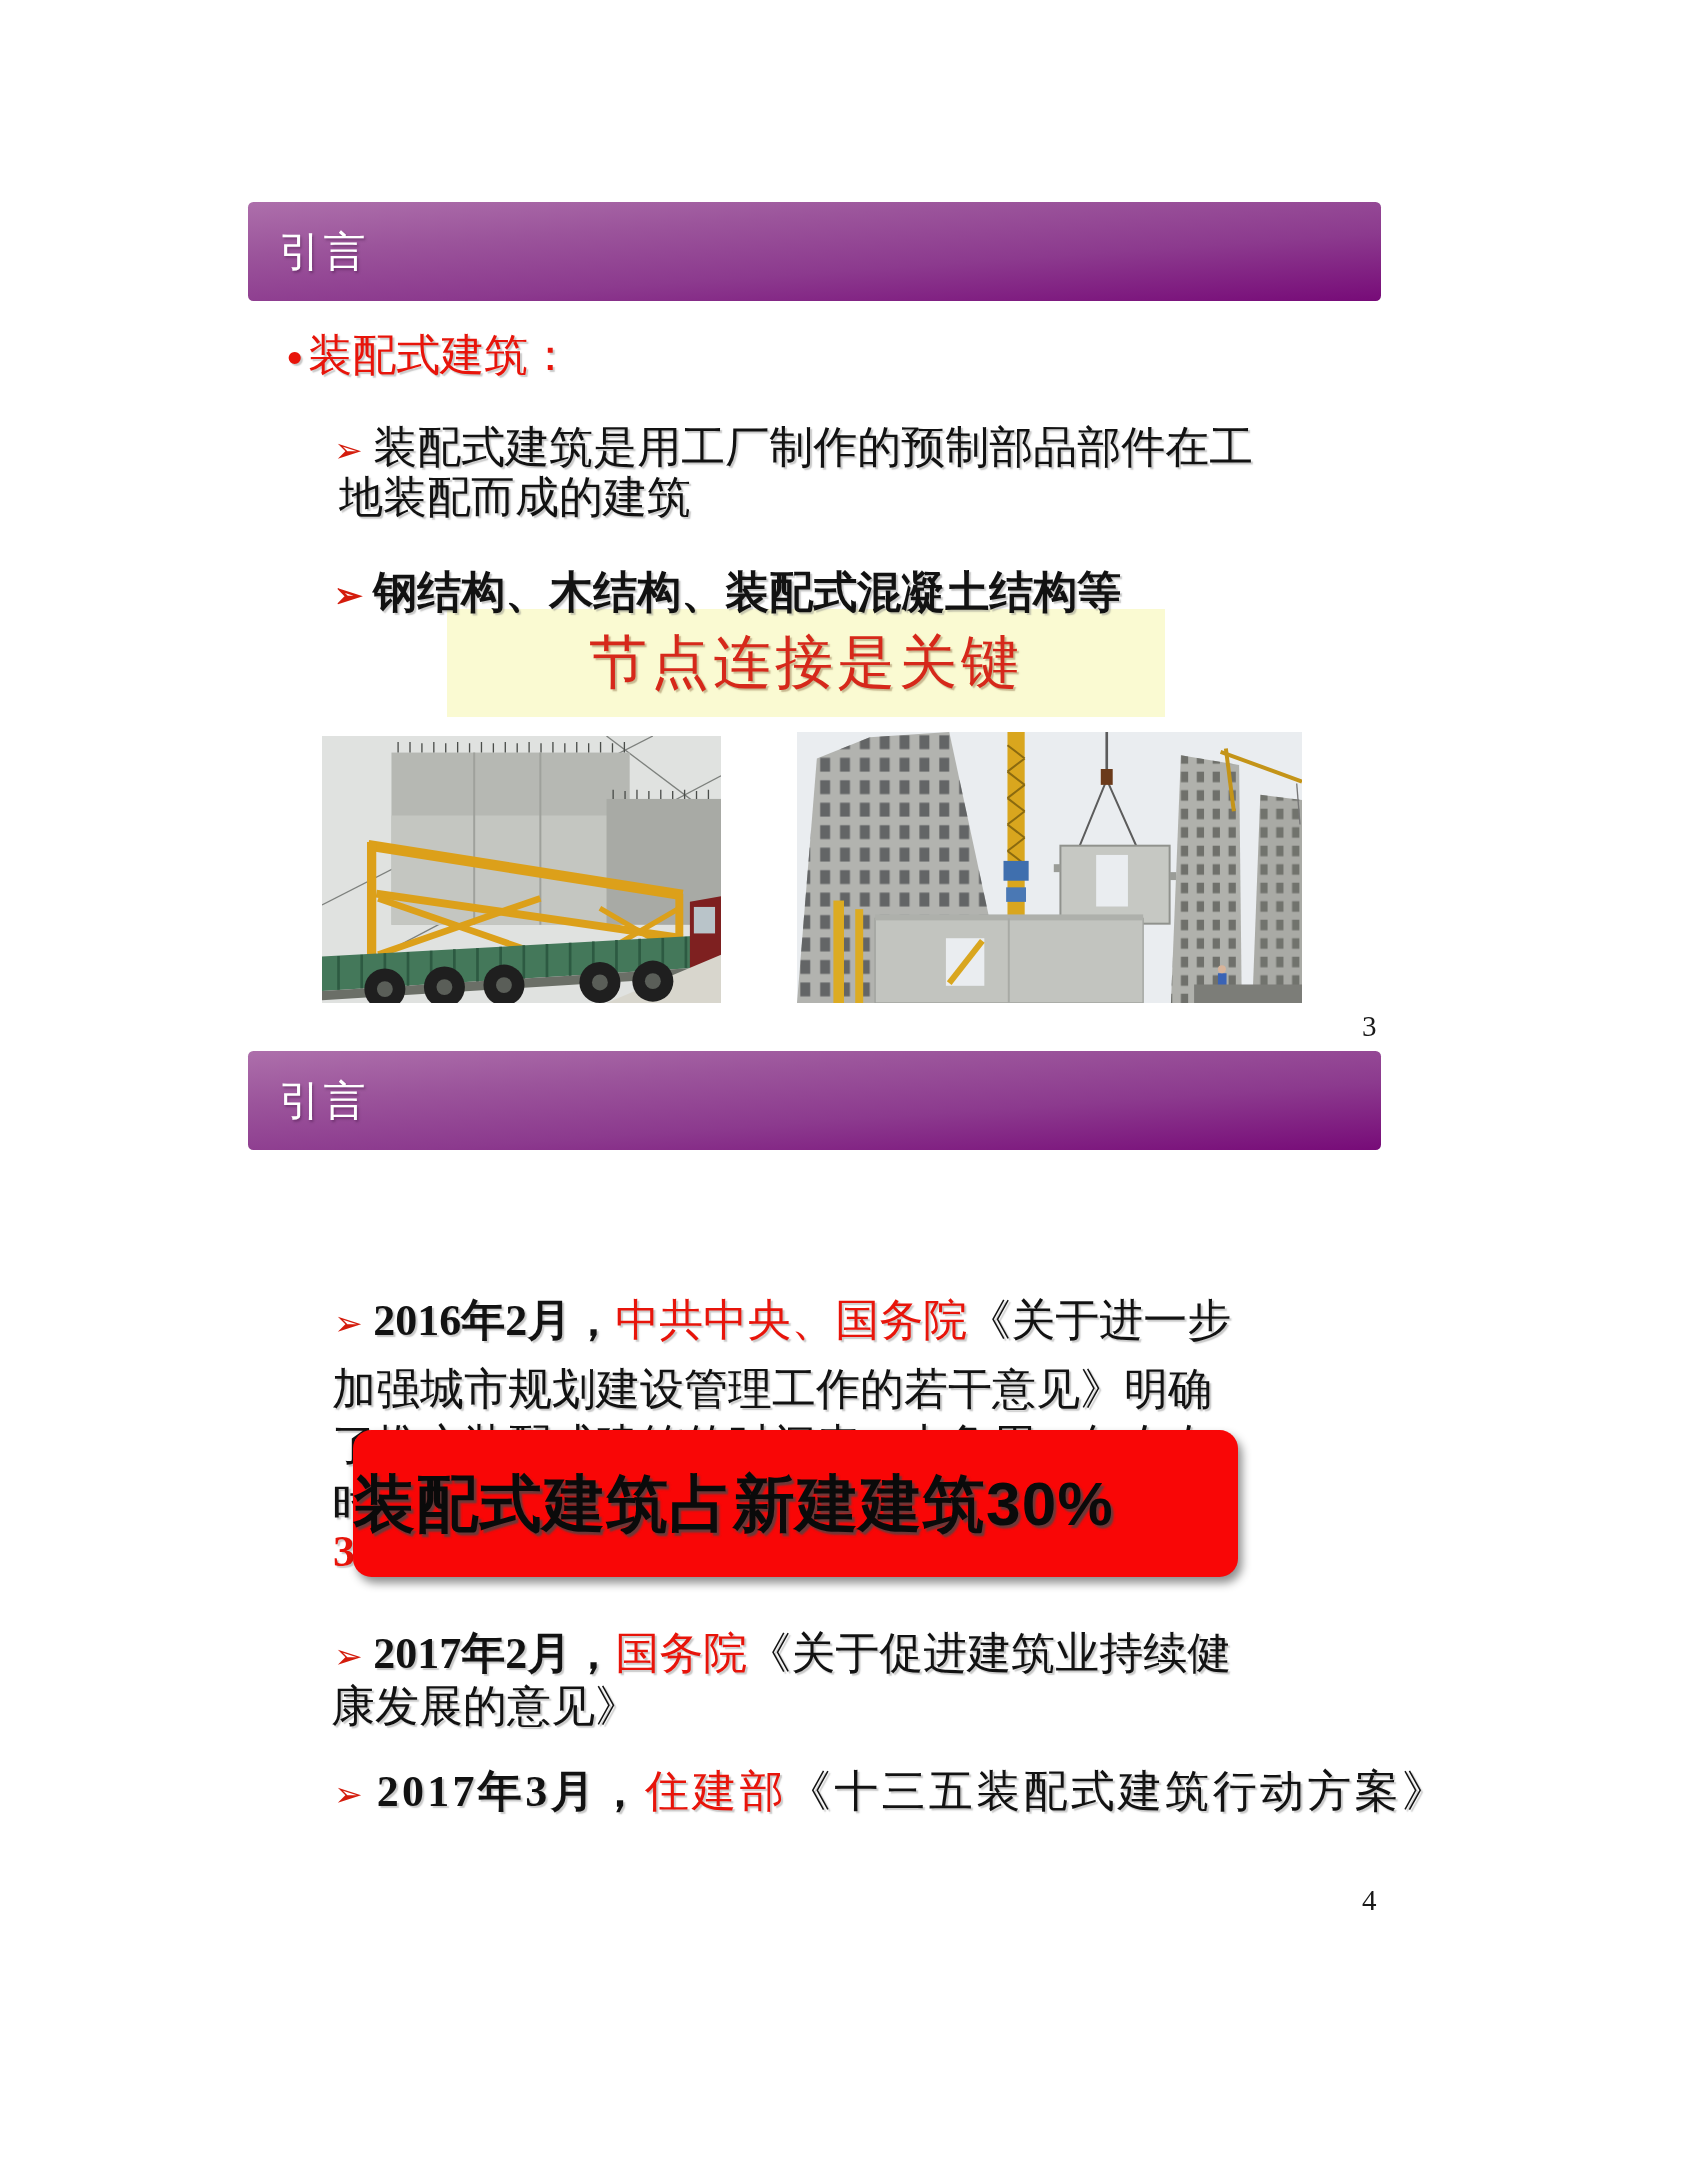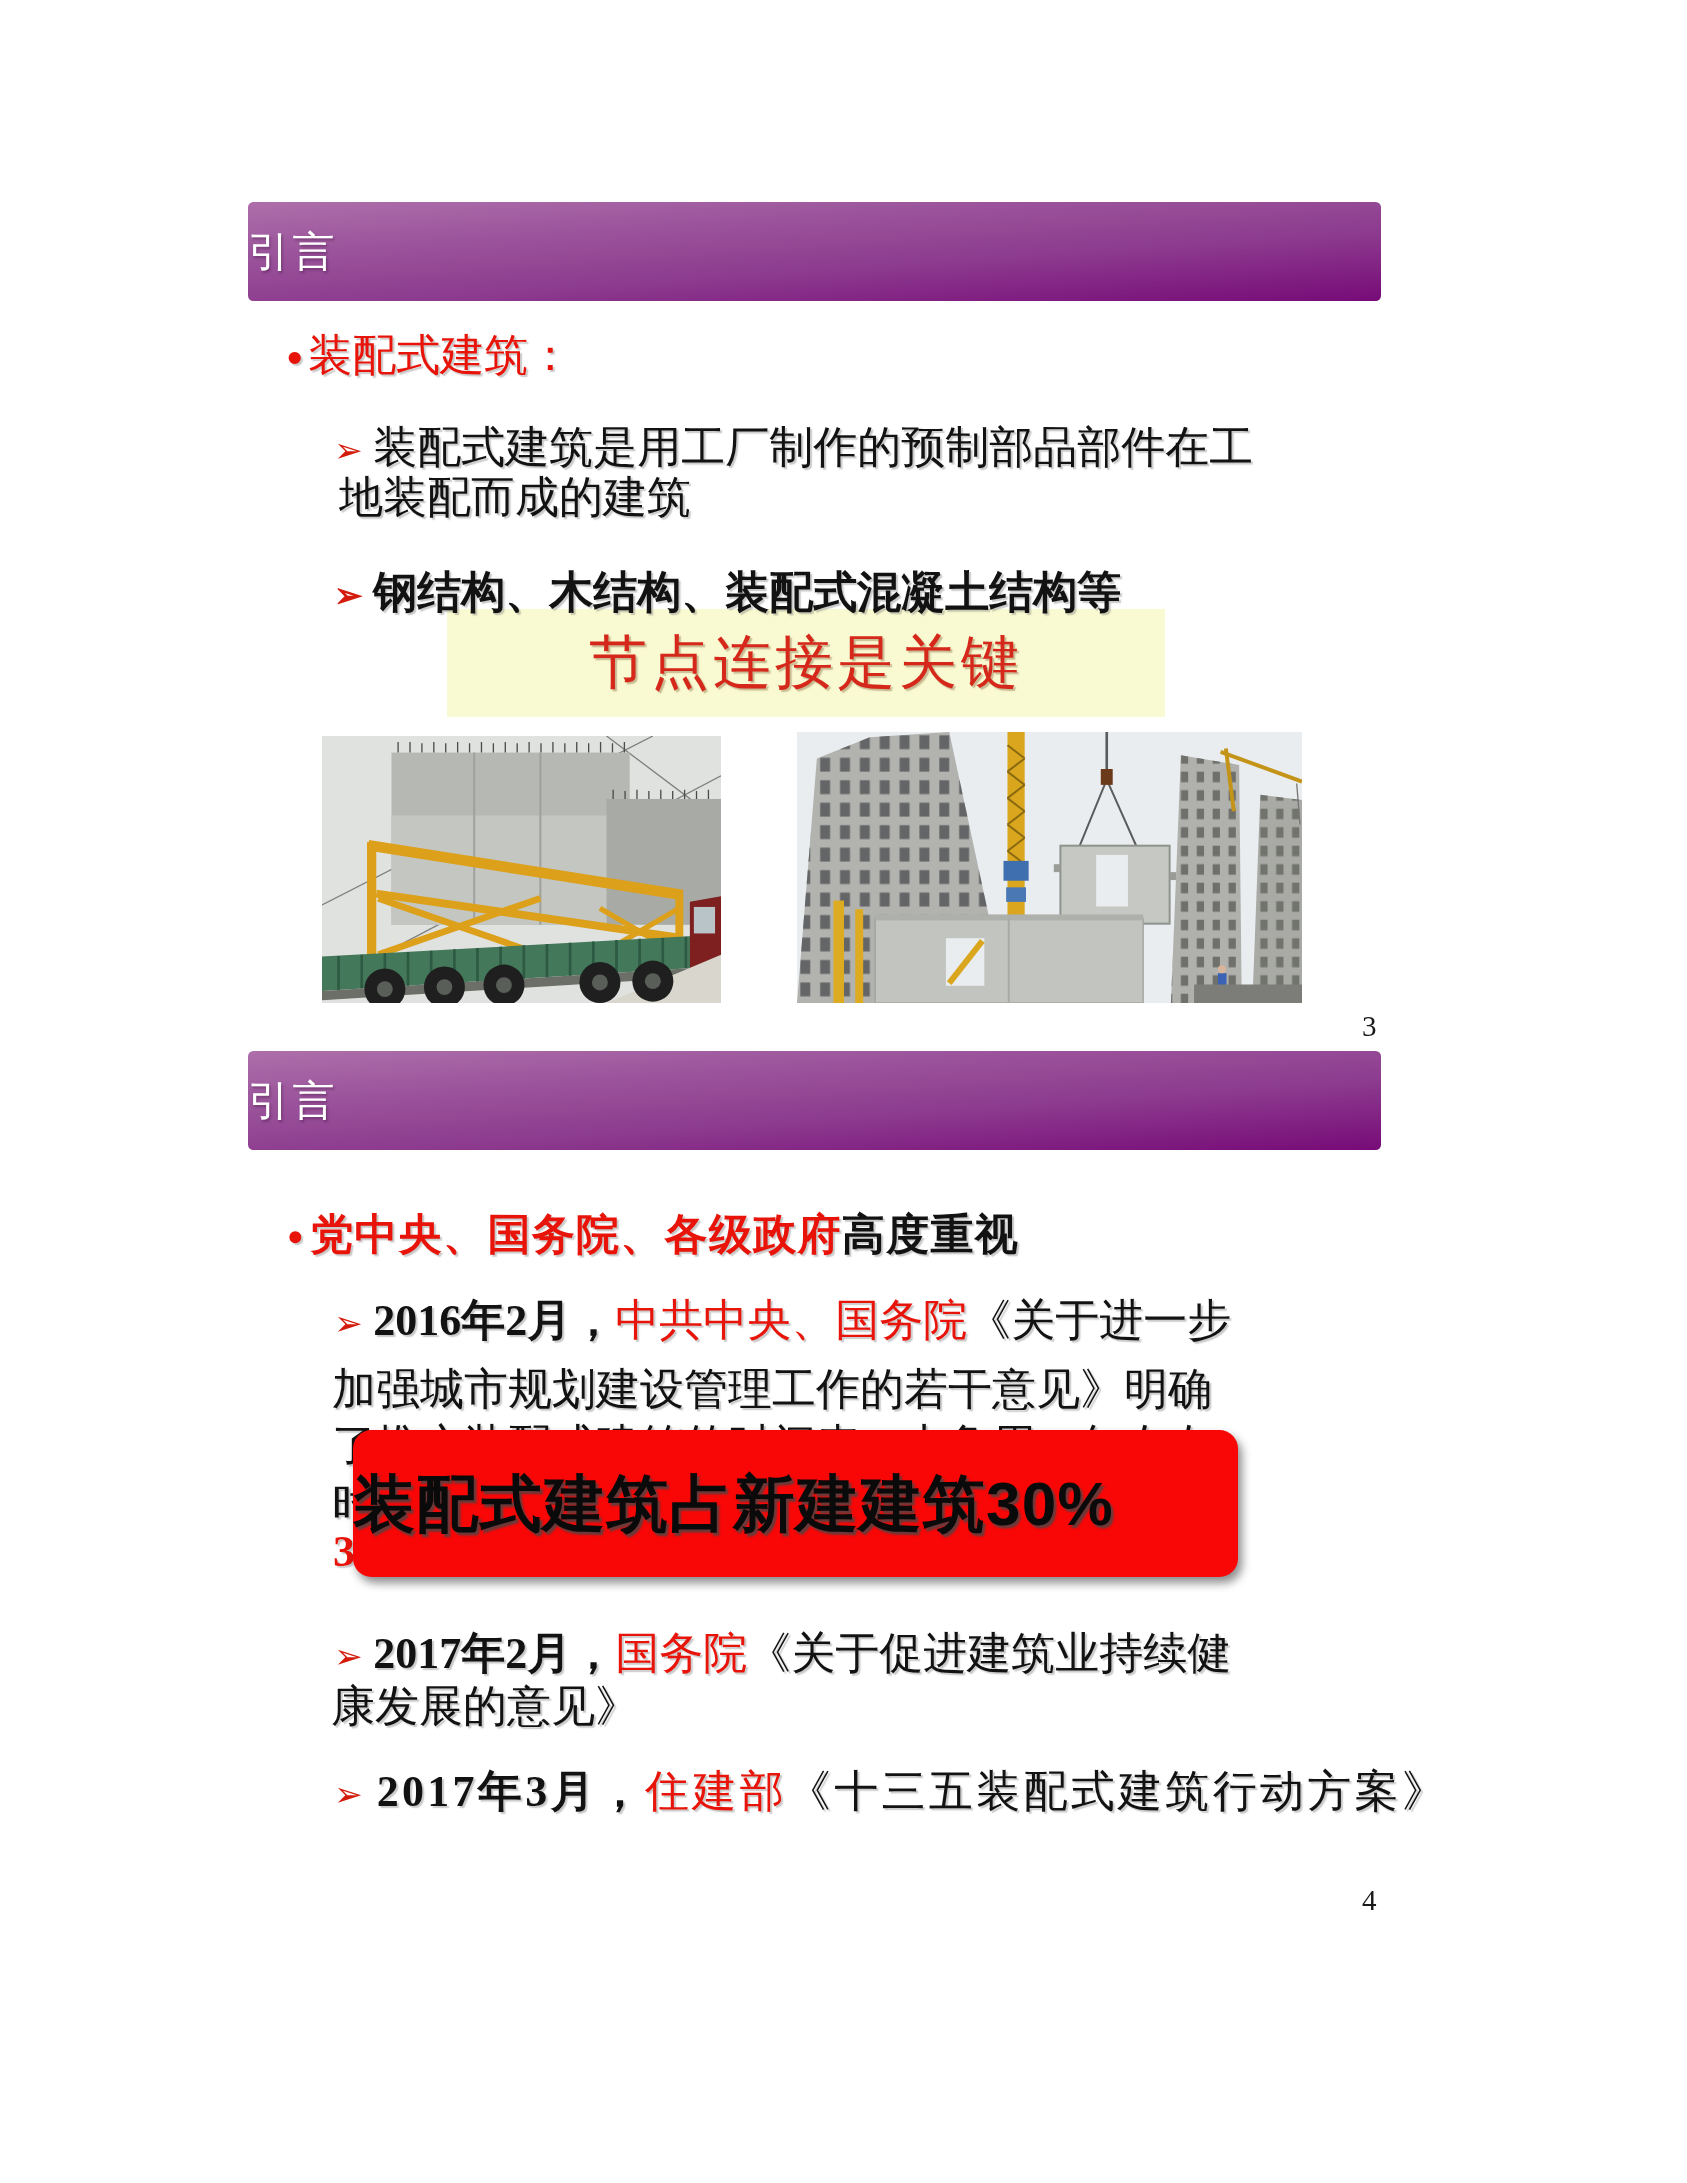--- a/index.html
+++ b/index.html
@@ -1,20 +1,20 @@
 <!DOCTYPE html>
 <html style="font-size:10.6px"><head>
 <meta charset="utf-8">
 <style>
   html,body{margin:0;padding:0;background:#ffffff;}
   .page{position:relative;width:1687px;height:2183px;background:#ffffff;
         font-family:"Liberation Serif",serif;color:#121212;overflow:hidden;}
   .bar{position:absolute;left:248px;width:1133px;height:99px;border-radius:5.3px;box-sizing:border-box;
        background:linear-gradient(176deg,#ad6fab 0%,#9b549b 30%,#8c3a8e 62%,#770b78 100%);
-       display:flex;align-items:center;
+       display:flex;align-items:center;padding-left:31px;
        color:#ffffff;font-family:"Liberation Sans",sans-serif;font-size:42px;letter-spacing:2.6px;
        text-shadow:1.3px 2px 2.6px rgba(40,0,40,.35);}
   #bar1{top:202px;} #bar2{top:1051px;}
   .tline{position:absolute;white-space:nowrap;font-size:44px;line-height:1.1;
          text-shadow:2px 2px 1.3px rgba(125,125,125,.42);z-index:1;margin-top:8px;}
   .red{color:#e8140a;}
   .bold{font-weight:bold;}
   .dot{font-size:0.64em;vertical-align:0.14em;margin-right:5.3px;}
   .arrow{color:#d41c0c;font-size:0.78em;margin-right:10.6px;text-shadow:none;}
   .sans{font-family:"Liberation Sans",sans-serif;font-weight:bold;}
@@ -193,23 +193,20 @@
       <rect x="600" y="382" width="163" height="28" fill="#7c7d78"></rect>
     </svg>
   </div>
 
   <div id="pg3" class="pgnum">3</div>
 
   <div id="bar2" class="bar">
     <span>引言</span>
   </div>
 
-  <div id="s2-heading" class="tline sans">
-    <span class="dot red">●</span><span class="red">党中央、国务院、各级政府</span><span>高度重视</span>
-  </div>
 
   <div id="s2-b2016-l1" class="tline">
     <span class="arrow">➢</span><span class="bold">2016年2月，</span><span class="red">中共中央、国务院</span><span>《关于进一步</span>
   </div>
   <div id="s2-b2016-l2" class="tline">加强城市规划建设管理工作的若干意见》明确</div>
   <div id="s2-b2016-l3" class="tline">了推广装配式建筑的时间表，力争用10年左右</div>
   <div id="s2-frag-time" class="tline">时</div>
   <div id="s2-frag-three" class="tline red">3</div>
 
   <div class="callout">

